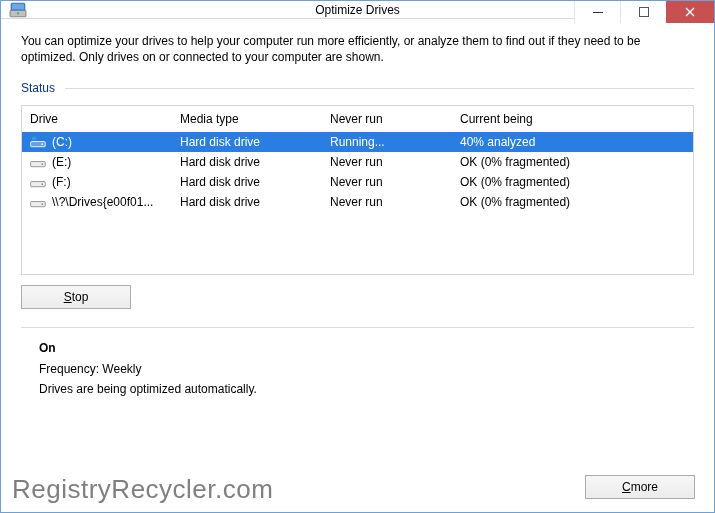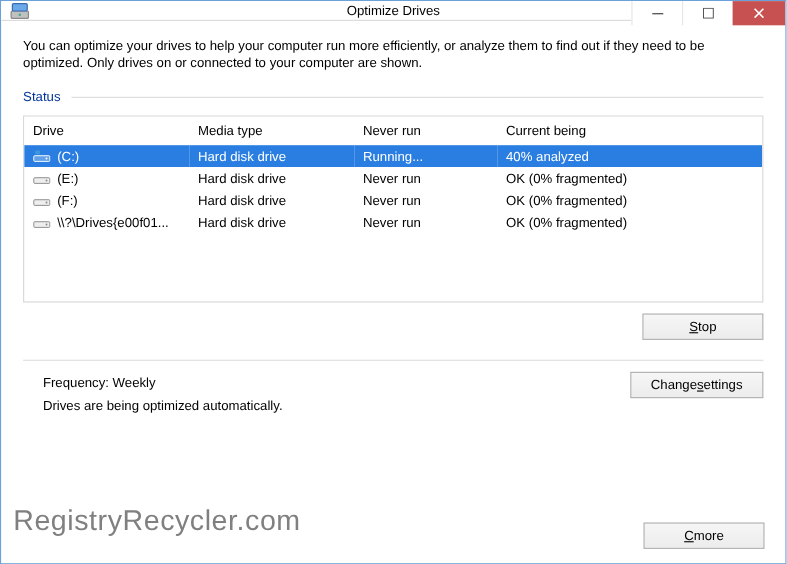--- a/index.html
+++ b/index.html
@@ -79,39 +79,39 @@
     white-space: nowrap;
     overflow: hidden;
     text-overflow: ellipsis;
   }
   .drive-table tr.selected td {
     background: #2a7ee1;
     color: #fff;
   }
   .drive-cell { display: flex; align-items: center; gap: 6px; }
   .drive-icon { width: 16px; height: 12px; display: inline-block; }
-  .btn-row { display: flex; justify-content: flex-end; gap: 8px; margin-bottom: 18px; }
+  .btn-row { display: flex; gap: 8px; margin-bottom: 18px; }
   .btn {
     min-width: 110px;
     height: 24px;
     background: linear-gradient(#f6f6f6, #ececec);
     border: 1px solid #acacac;
     font-size: 12px;
     padding: 0 18px;
     text-align: center;
     display: inline-flex; align-items: center; justify-content: center;
     cursor: pointer;
   }
   .sched-row { display: flex; align-items: flex-start; }
   .sched-text { margin-left: 18px; line-height: 1.7; font-size: 12px; }
   .sched-text .on { font-weight: bold; }
   .sched-btns { margin-left: auto; }
   .watermark {
     position: absolute;
-    left: 12px; bottom: 24px;
+    left: 12px; bottom: 8px;
     font-size: 26px;
     color: #808080;
     font-family: "Segoe UI", sans-serif;
     letter-spacing: 0.5px;
   }
   .footer {
     position: absolute;
     right: 20px; bottom: 14px;
   }
   u.access { text-decoration: underline; }
@@ -237,29 +237,23 @@
       <span><u class="access">S</u><span id="stop-rest">top</span></span>
     </div>
   </div>
 
   <div class="section-header">
     <span class="rule"></span>
   </div>
 
   <div class="sched-row">
     <div class="sched-text">
+      <div class="on">On</div>
       <div>Frequency: Weekly</div>
       <div>Drives are being optimized automatically.</div>
-    </div>
-    <div class="sched-btns">
-      <div class="btn">
-        <span>Change </span>
-          <u class="access">s</u>
-          <span>ettings</span>
-      </div>
     </div>
   </div>
 </div>
 
 <div class="watermark">RegistryRecycler.com</div>
 
 <div class="footer">
   <div class="btn">
     <u class="access">C</u>
       <span>more</span>

